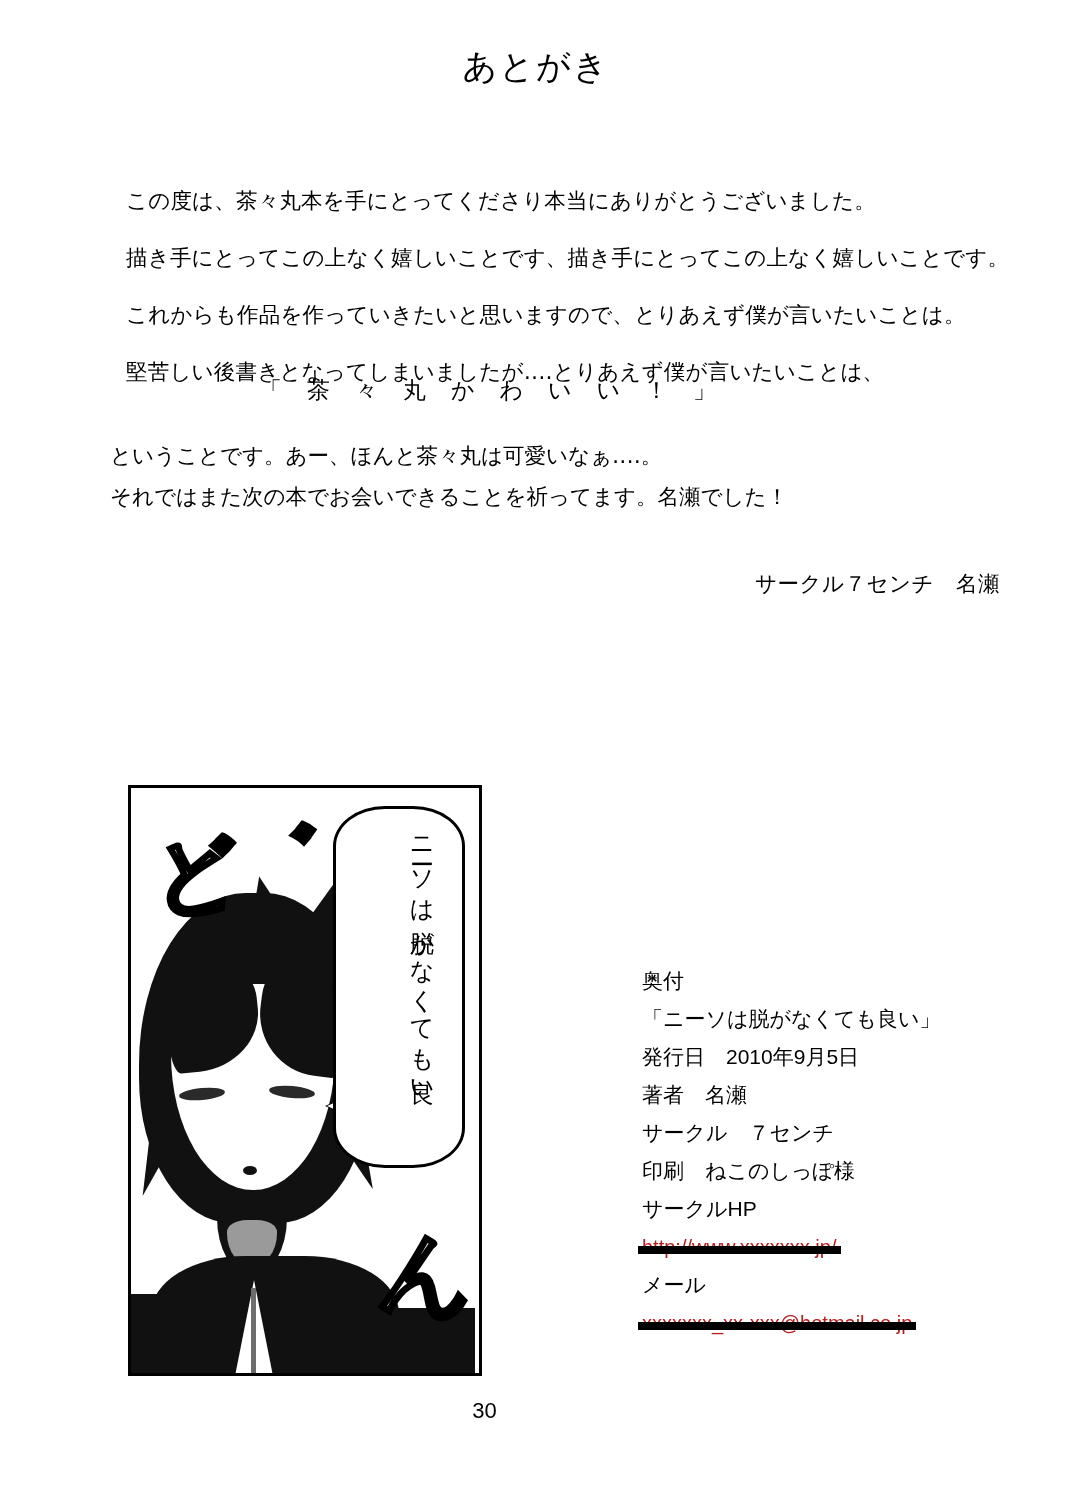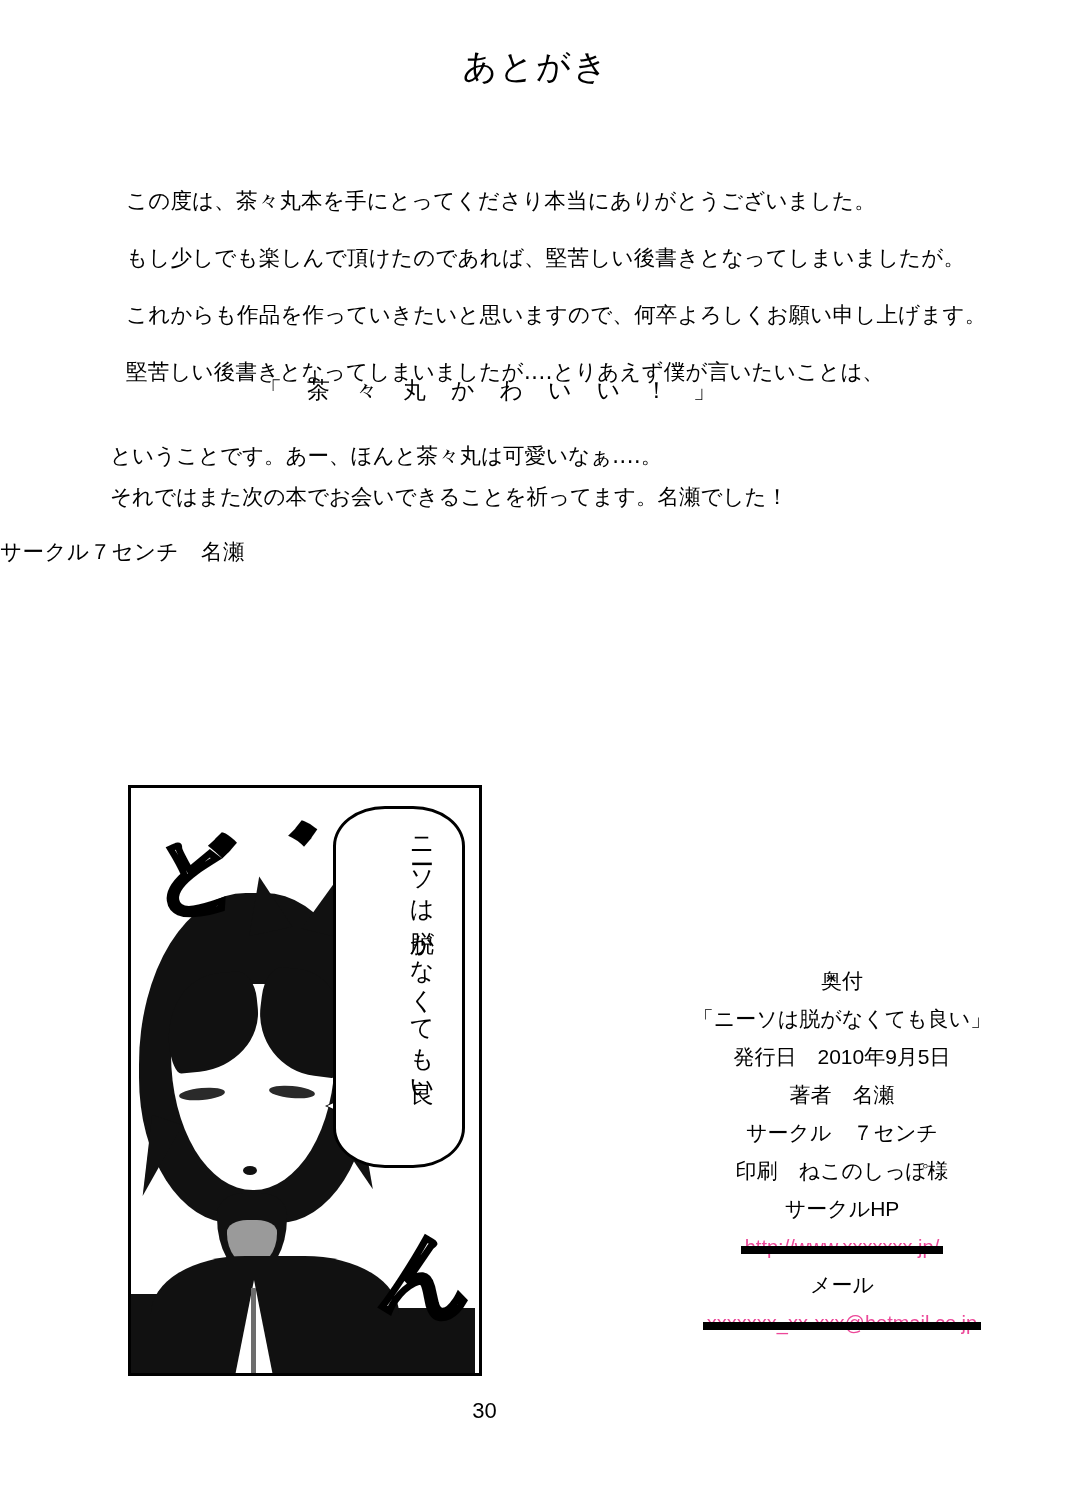--- a/index.html
+++ b/index.html
@@ -58,24 +58,24 @@
     top: 436px;
     left: 110px;
     width: 900px;
     font-size: 21.5px;
     line-height: 41px;
   }
   .afterword2 p { margin: 0; white-space: nowrap; }
 
   .signature {
     position: absolute;
-    top: 537px;
+    top: 569px;
     left: 0;
     width: 1000px;
-    text-align: left;
+    text-align: right;
     font-size: 21.5px;
     letter-spacing: 0.5px;
   }
 
   
   .panel {
     position: absolute;
     left: 128px;
     top: 785px;
     width: 348px;
@@ -252,25 +252,25 @@
 
   
   .colophon {
     position: absolute;
     left: 642px;
     top: 962px;
     width: 400px;
     font-size: 21px;
     line-height: 38px;
   }
-  .colophon div { white-space: nowrap; text-align: center; }
+  .colophon div { white-space: nowrap; }
   .redacted {
     position: relative;
     display: inline-block;
-    color: #ec4899;
+    color: #b91c1c;
     font-size: 20px;
   }
   .redacted::after {
     content: "";
     position: absolute;
     left: -4px;
     top: 48%;
     width: calc(100% + 8px);
     height: 8px;
     background: #000;
@@ -286,22 +286,22 @@
     font-size: 22px;
   }
 </style>
 </head>
 <body>
 
 <div class="page-title">あとがき</div>
 
 <div class="afterword">
   <p>この度は、茶々丸本を手にとってくださり本当にありがとうございました。</p>
-  <p>もし少しでも楽しんで頂けたのであれば、堅苦しい後書きとなってしまいましたが。</p>
-  <p>これからも作品を作っていきたいと思いますので、何卒よろしくお願い申し上げます。</p>
+  <p>描き手にとってこの上なく嬉しいことです、描き手にとってこの上なく嬉しいことです。</p>
+  <p>これからも作品を作っていきたいと思いますので、とりあえず僕が言いたいことは。</p>
   <p>堅苦しい後書きとなってしまいましたが‥‥とりあえず僕が言いたいことは、</p>
 </div>
 
 <div class="quote-line">「　茶　々　丸　か　わ　い　い　！　」</div>
 
 <div class="afterword2">
   <p>ということです。あー、ほんと茶々丸は可愛いなぁ‥‥。</p>
   <p>それではまた次の本でお会いできることを祈ってます。名瀬でした！</p>
 </div>
 

